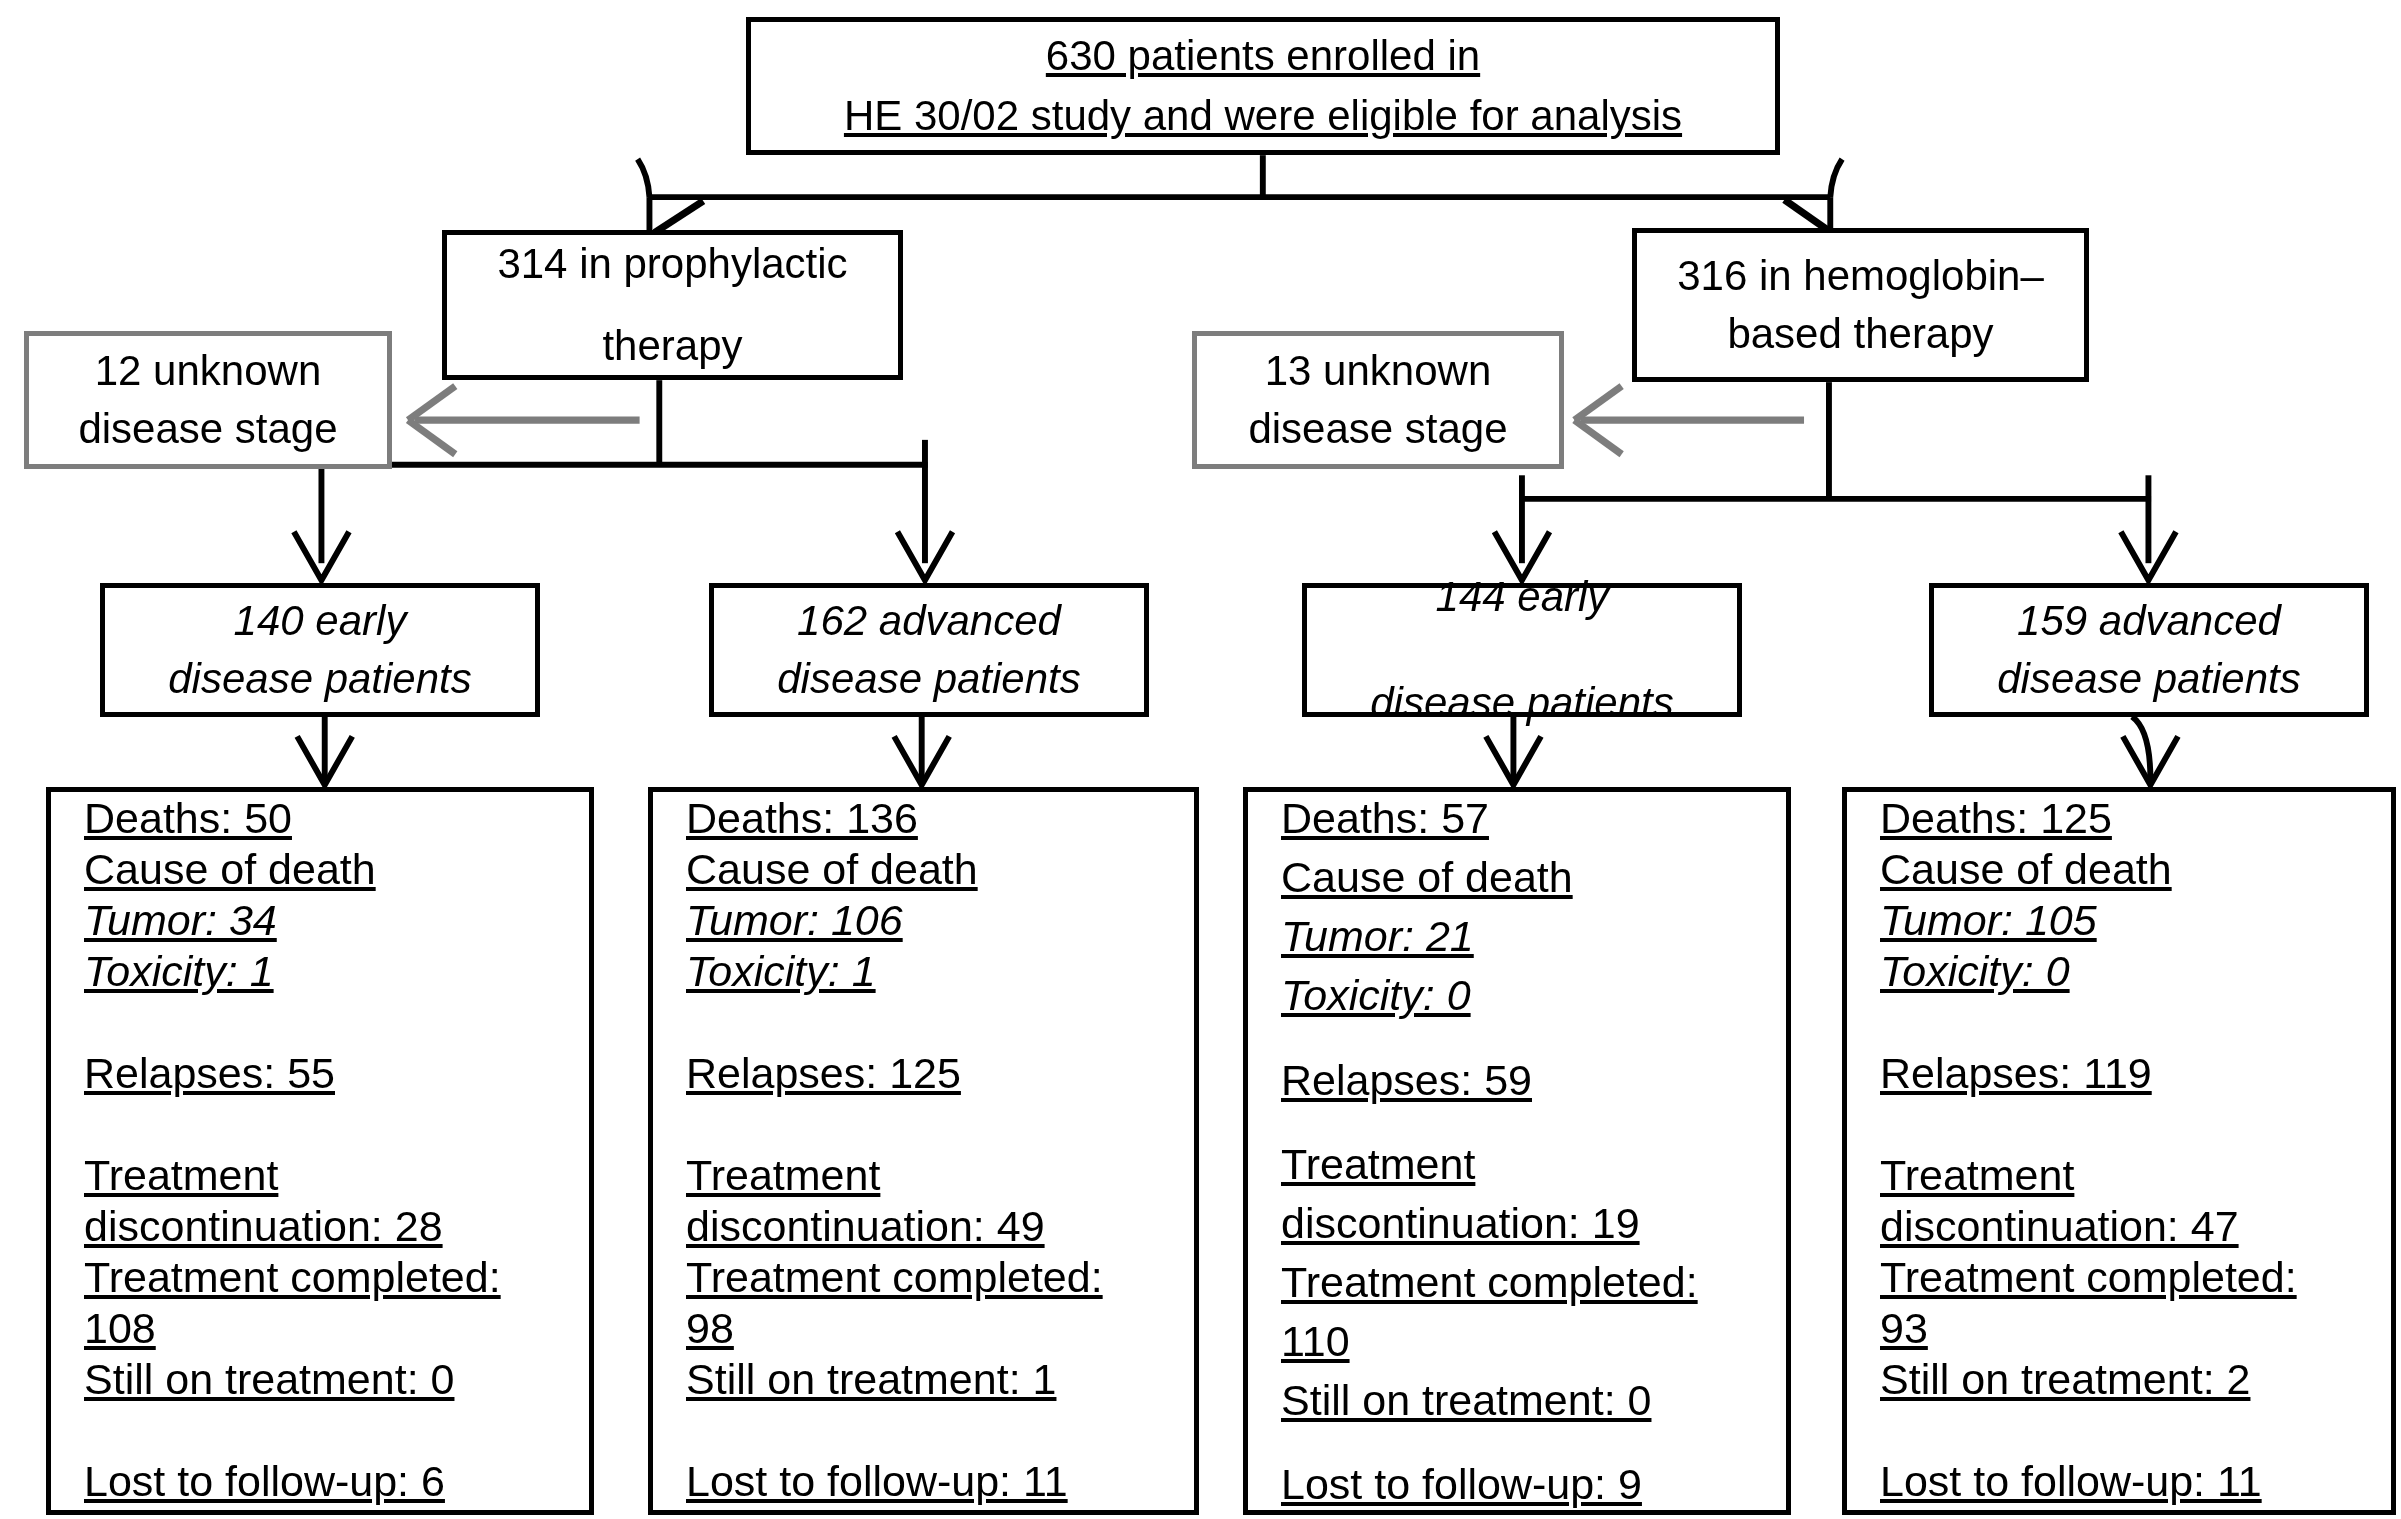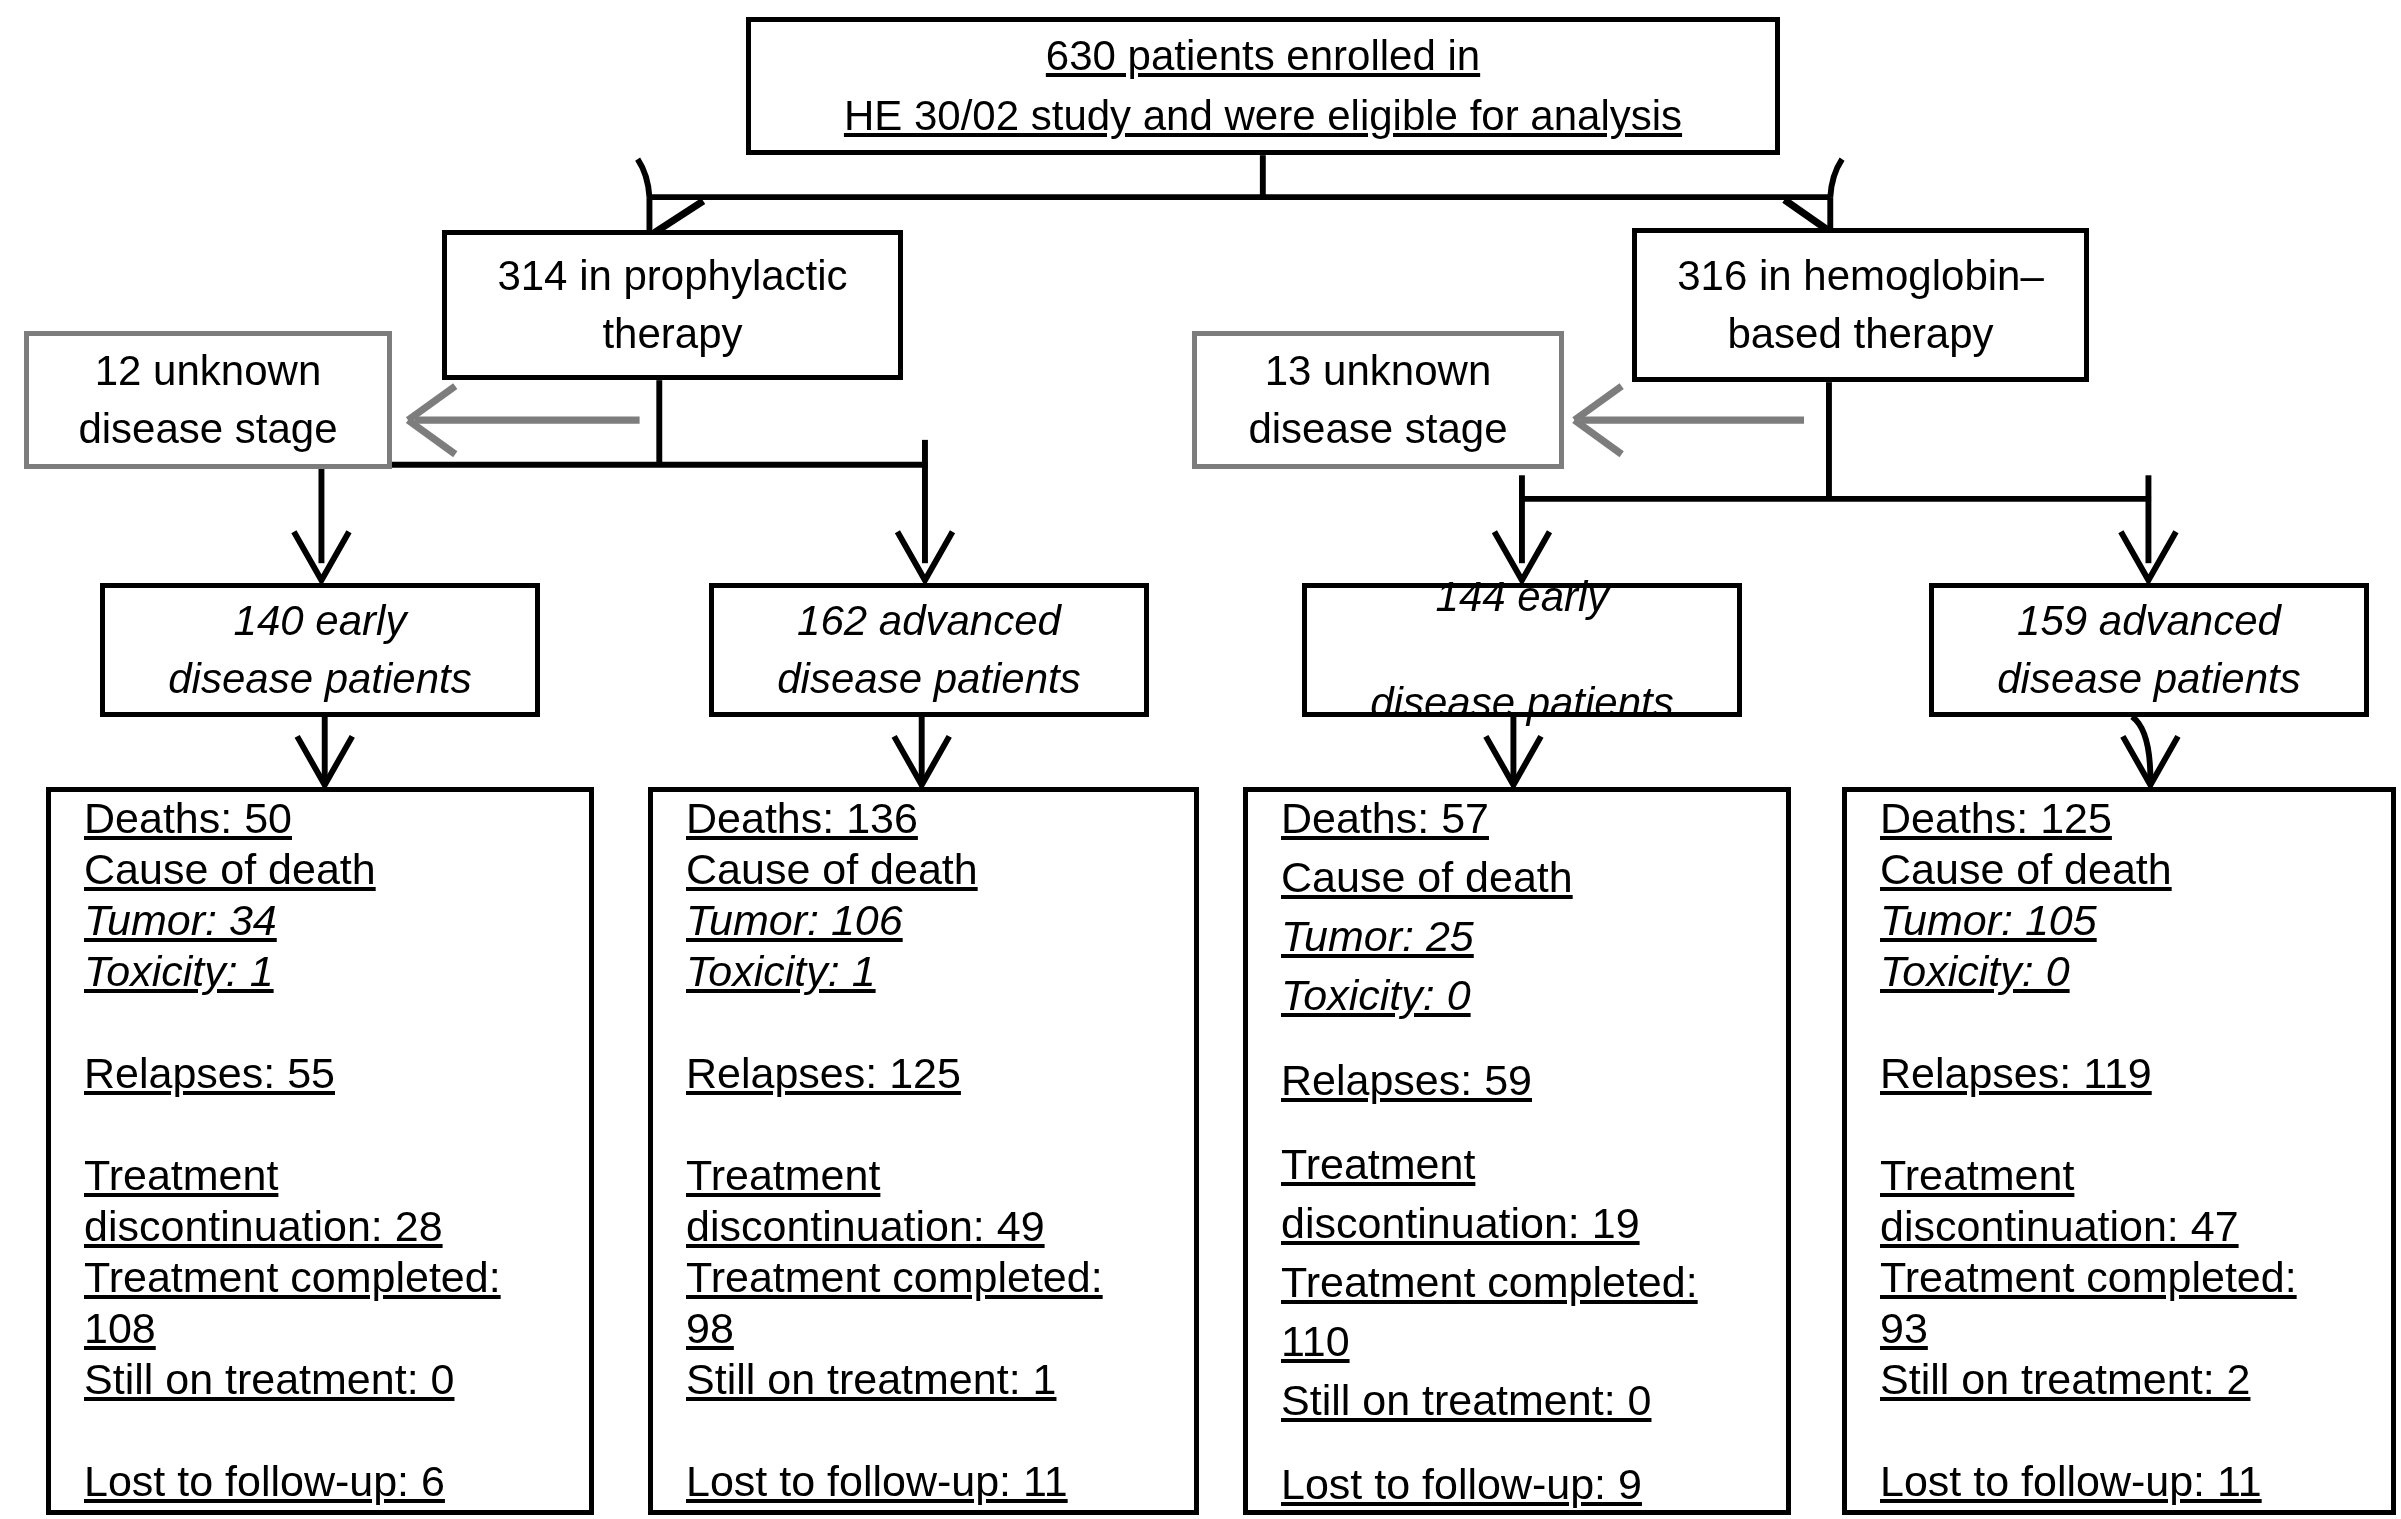--- a/index.html
+++ b/index.html
@@ -107,21 +107,21 @@
       <path d="M2400 640 L2472 588"></path>
       <path d="M2400 640 L2472 692"></path>
     </g>
   </svg>
 
   <div class="box root" style="left:746px; top:17px; width:1034px; height:138px;text-decoration:underline;">
     <div class="ln">630 patients enrolled in</div>
     <div class="ln">HE 30/02 study and were eligible for analysis</div>
   </div>
 
-  <div class="box" style="left:442px; top:230px; width:461px; height:150px;">
+  <div class="box" style="left:442px; top:230px; width:461px; height:150px;justify-content:space-between;">
     <div class="ln">314 in prophylactic</div>
     <div class="ln">therapy</div>
   </div>
   <div class="box" style="left:1602px; top:228px; width:457px; height:154px;margin-left:30px;">
     <div class="ln">316 in hemoglobin–</div>
     <div class="ln">based therapy</div>
   </div>
 
   <div class="box exclusion" style="left:24px; top:331px; width:368px; height:138px;">
     <div class="ln">12 unknown</div>
@@ -179,21 +179,21 @@
     <div class="ln">Treatment completed:</div>
     <div class="ln">98</div>
     <div class="ln">Still on treatment: 1</div>
     <div class="ln"></div>
     <div class="ln">Lost to follow-up: 11</div>
   </div>
 
   <div class="box outcome" style="left:1243px; top:787px; width:548px; height:728px;gap:8px;">
     <div class="ln">Deaths: 57</div>
     <div class="ln">Cause of death</div>
-    <div class="ln it">Tumor: 25</div>
+    <div class="ln it">Tumor: 21</div>
     <div class="ln it">Toxicity: 0</div>
     <div class="ln"></div>
     <div class="ln">Relapses: 59</div>
     <div class="ln"></div>
     <div class="ln">Treatment</div>
     <div class="ln">discontinuation: 19</div>
     <div class="ln">Treatment completed:</div>
     <div class="ln">110</div>
     <div class="ln">Still on treatment: 0</div>
     <div class="ln"></div>

